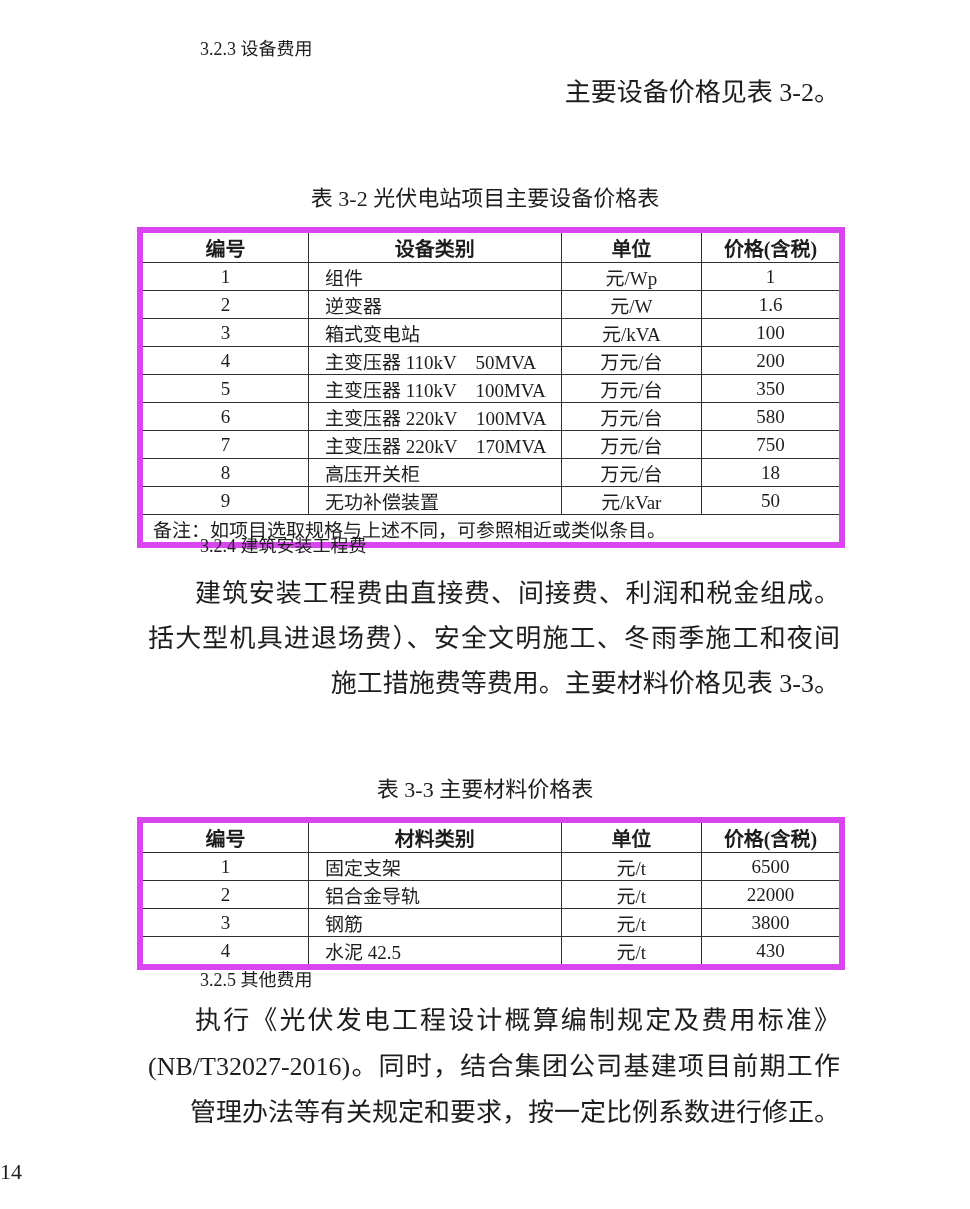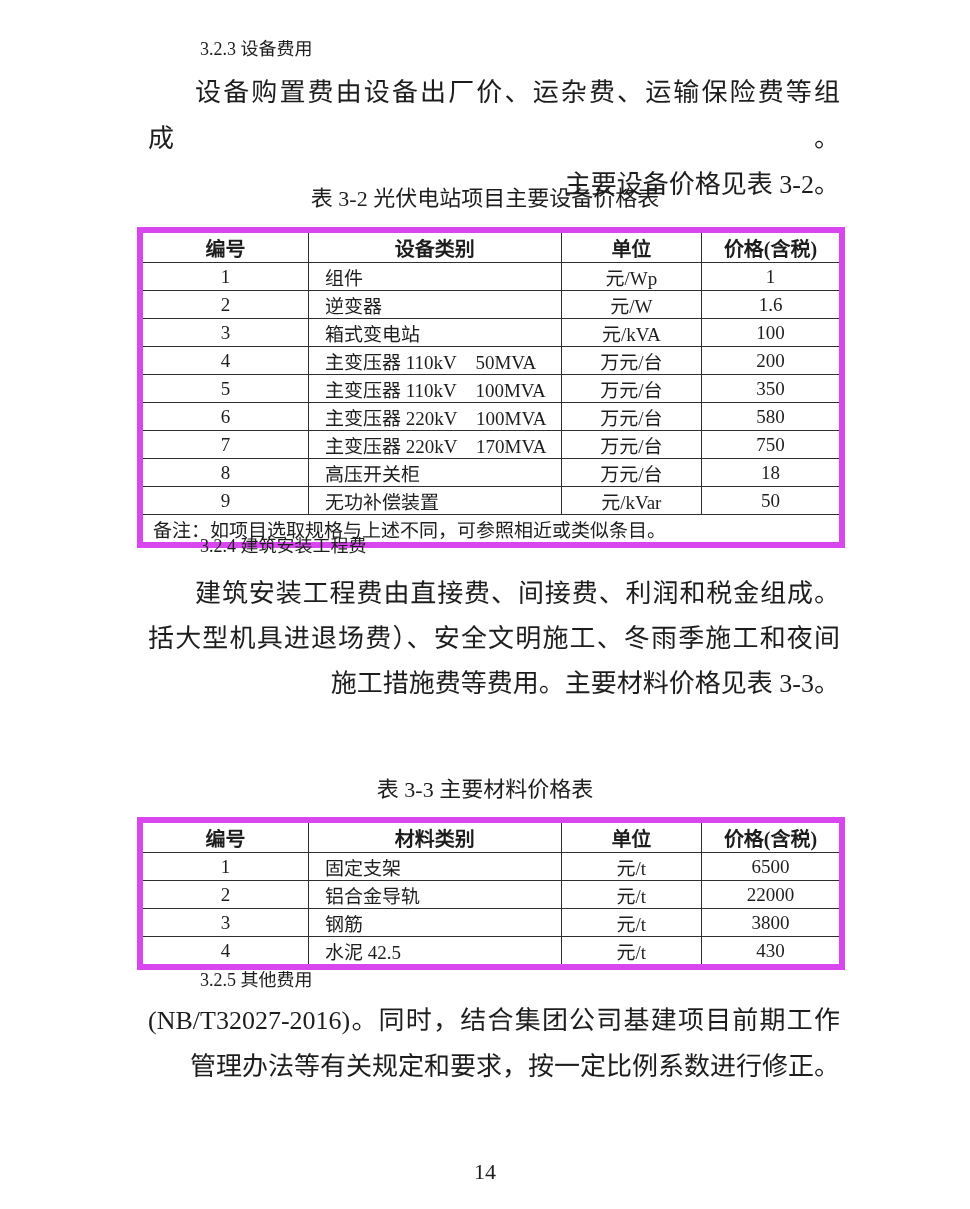--- a/index.html
+++ b/index.html
@@ -50,32 +50,31 @@
   .dtable tr.note td {
     text-align: left; padding-left: 10px;
     font-size: 19px; height: 27px; margin-left: 18px;
   }
   .col-no  { width: 24%; }
   .col-cat { width: 36%; }
   .col-unit{ width: 20%; }
   .col-pr  { width: 20%; }
   .page-number {
     position: absolute; left: 0; width: 100%;
-    text-align: center; font-size: 22px; line-height: 28px;
+    font-size: 22px; line-height: 28px;
   }
 </style>
 </head>
 <body>
 
 <div class="page">
 
   <div class="heading" style="top:34px">3.2.3 设备费用</div>
 
   <div class="para lh46" style="top:70px">
-    <div class="line fill indent">设备购置费由设备出厂价、运杂费、运输保险费等组成。</div>
     <div class="line">主要设备价格见表 3-2。</div>
   </div>
 
   <div class="caption" style="top:184px">表 3-2 光伏电站项目主要设备价格表</div>
 
   <table class="dtable" id="table-3-2" style="top:227px">
     <colgroup>
       <col class="col-no">
         <col class="col-cat">
         <col class="col-unit">
@@ -199,19 +198,20 @@
         <td class="cat">水泥 42.5</td>
         <td>元/t</td>
         <td>430</td>
       </tr>
     </tbody>
   </table>
 
   <div class="heading" style="top:965px">3.2.5 其他费用</div>
 
   <div class="para lh46" style="top:998px">
+    <div class="line fill indent">执行《光伏发电工程设计概算编制规定及费用标准》</div>
     <div class="line fill">(NB/T32027-2016)。同时，结合集团公司基建项目前期工作</div>
     <div class="line">管理办法等有关规定和要求，按一定比例系数进行修正。</div>
   </div>
 
   <div class="page-number" style="top:1158px">14</div>
 
 </div>
 
 </body></html>

